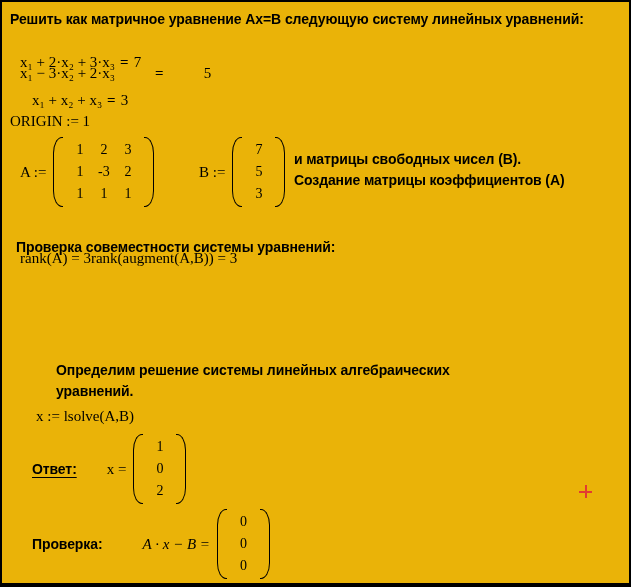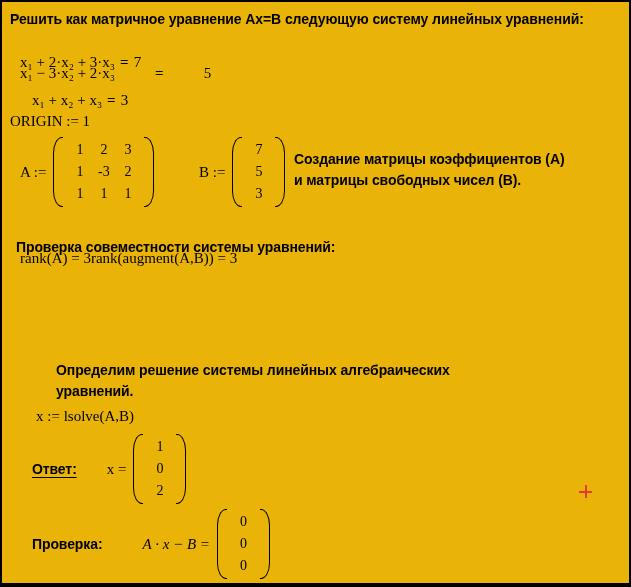--- a/index.html
+++ b/index.html
@@ -106,22 +106,22 @@
       <span class="cells g1">
         <span>7</span>
         <span>5</span>
         <span>3</span>
       </span>
       <span class="par pr"></span>
     </span>
   </div>
 
   <div class="abs b" style="left:292px;top:147px;">
+    <div>и матрицы свободных чисел (B).</div>
     <div>Создание матрицы коэффициентов (A)</div>
-    <div>и матрицы свободных чисел (B).</div>
   </div>
 
   <div class="abs b" style="left:14px;top:235px;">Проверка совеместности системы уравнений:</div>
 
   <div class="abs m row" style="left:18px;top:248px;">
     <span>rank(A) = 3</span>
     <span style="">rank(augment(A,B)) = 3</span>
   </div>
 
 

